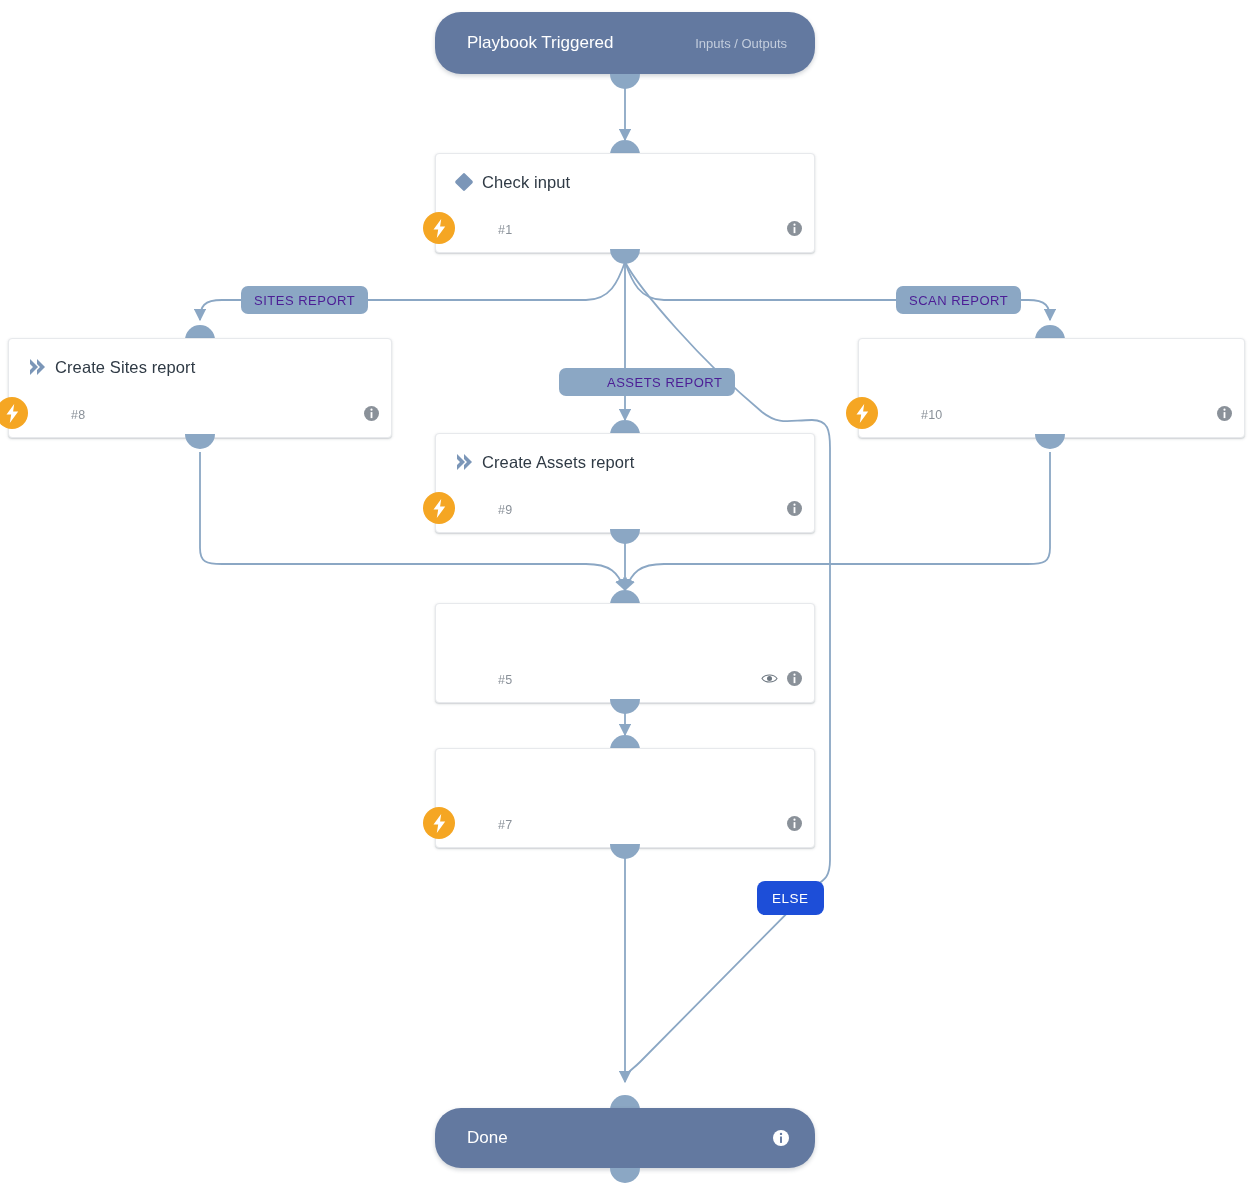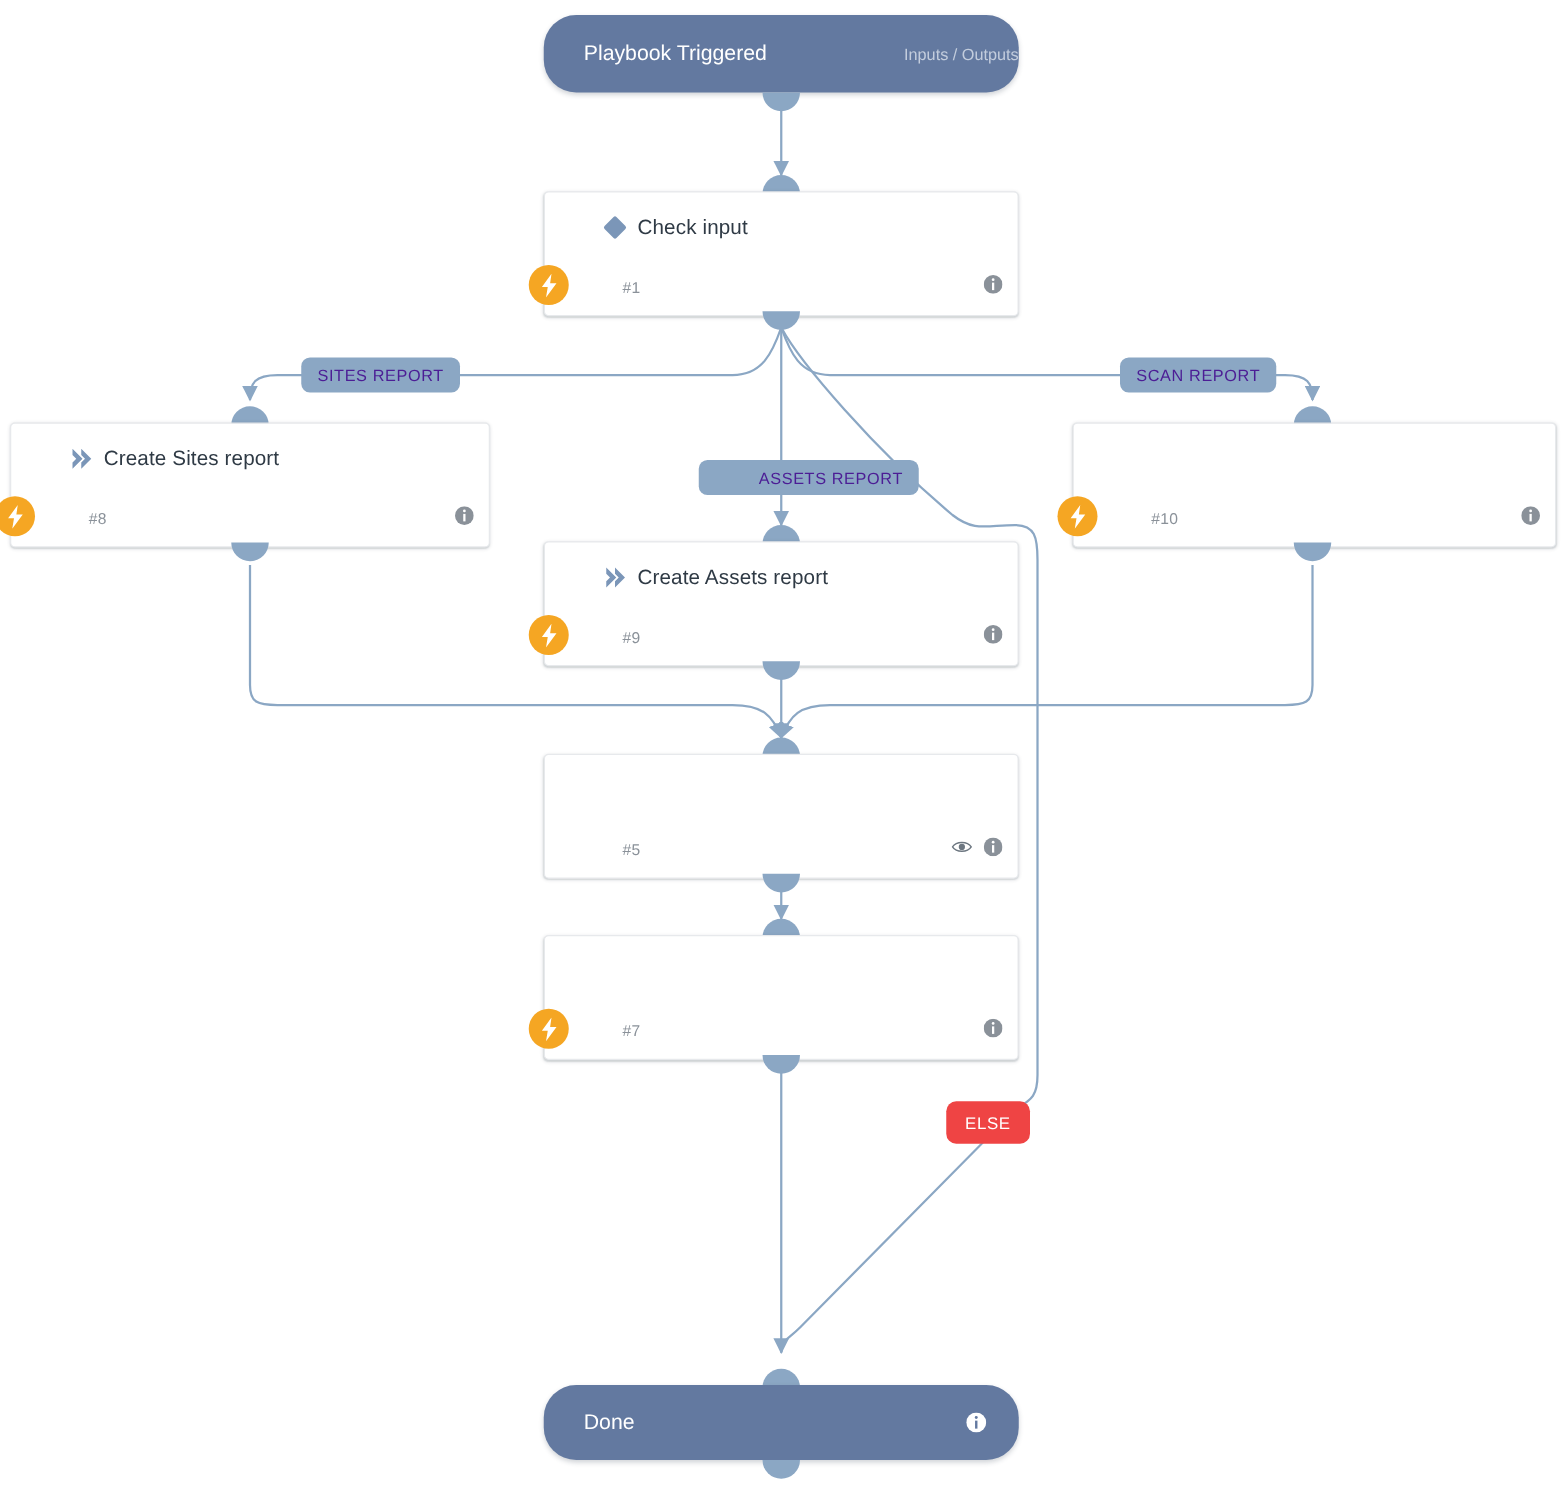--- a/index.html
+++ b/index.html
@@ -38,21 +38,20 @@
     box-sizing: border-box;
   }
   .node-title-row {
     position: absolute;
     left: 0;
     top: 0;
     right: 0;
     height: 56px;
     display: flex;
     align-items: center;
-    margin-left: 28px;
   }
   .node-icon {
     width: 46px;
     min-width: 46px;
     display: flex;
     align-items: center;
     justify-content: center;
     padding-left: 10px;
     box-sizing: border-box;
   }
@@ -112,20 +111,21 @@
   .pill-title {
     color: #ffffff;
     font-size: 17px;
     margin-left: 32px;
     white-space: nowrap;
   }
   .pill-sub {
     color: #c3cddd;
     font-size: 13px;
     margin-left: auto;
+    margin-right: 28px;
     white-space: nowrap;
   }
   .pill-info {
     margin-left: auto;
     margin-right: 26px;
     display: flex;
     align-items: center;
   }
 
   
@@ -152,21 +152,21 @@
     letter-spacing: .5px;
     display: flex;
     align-items: center;
     justify-content: center;
     height: 28px;
     padding: 0 13px;
     white-space: nowrap;
     box-sizing: border-box;
   }
   .edge-label.dark {
-    background: #ef4444;
+    background: #1d4ed8;
     color: #ffffff;
     border-radius: 8px;
     height: 34px;
     padding: 0 15px;
     font-size: 13.5px;
   }
 </style>
 </head>
 <body>
 

